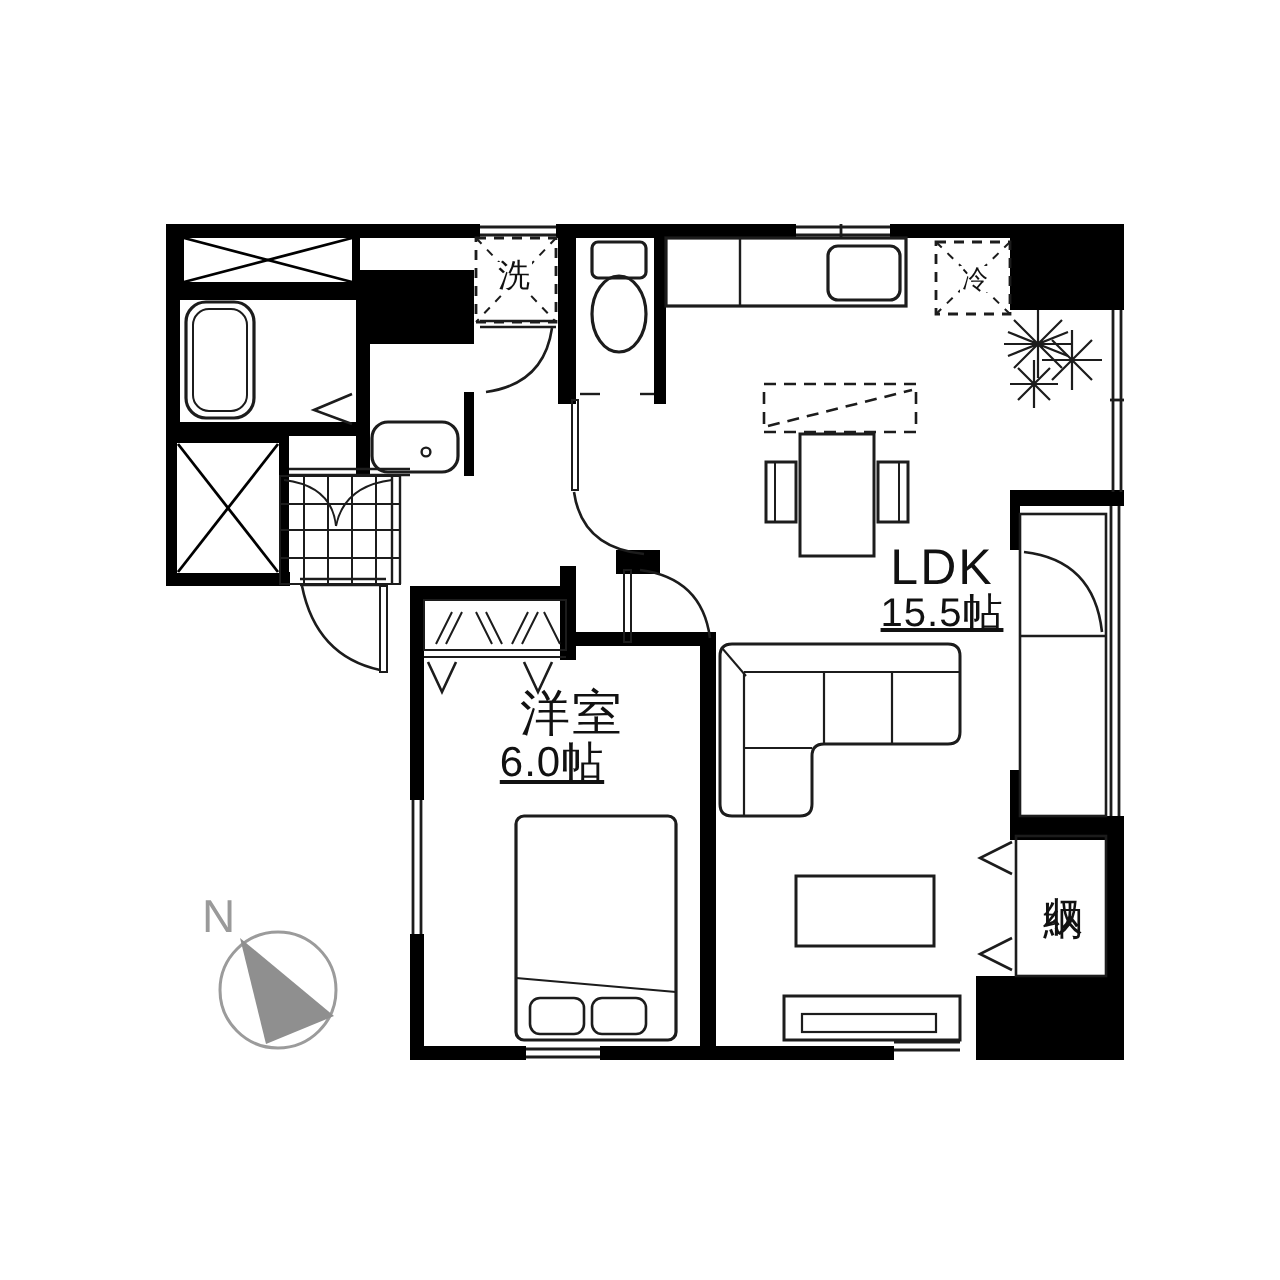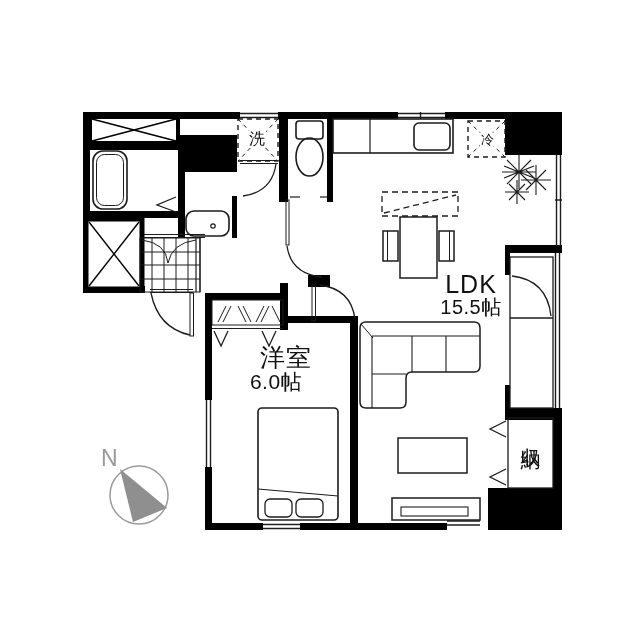--- a/index.html
+++ b/index.html
@@ -3,21 +3,21 @@
 <meta charset="utf-8">
 <style>
   html,body{margin:0;padding:0;background:#fff;}
   #stage{position:relative;width:640px;height:640px;background:#ffffff;overflow:hidden;
          font-family:"Liberation Sans","DejaVu Sans",sans-serif;}
   #plan-svg{position:absolute;left:0;top:0;}
   .lbl{position:absolute;color:#111;line-height:1;white-space:nowrap;
        font-family:"Liberation Sans","DejaVu Sans",sans-serif;}
   .lbl.center{text-align:center;}
   .room-main{font-size:25px;letter-spacing:1px;}
-  .room-size{font-size:20px;letter-spacing:0.5px;}
+  .room-size{font-size:20px;letter-spacing:0.5px;text-decoration:underline;}
   .appliance{font-size:16px;background:#fff;padding:0 1px;}
   .appliance.small{font-size:13px;}
   .vertical{writing-mode:vertical-rl;font-size:20px;letter-spacing:2px;}
   .north{font-size:23px;color:#9a9a9a;font-weight:400;}
 </style>
 </head>
 <body>
 
 <div id="stage">
 <svg id="plan-svg" width="640" height="640" viewBox="0 0 640 640">

